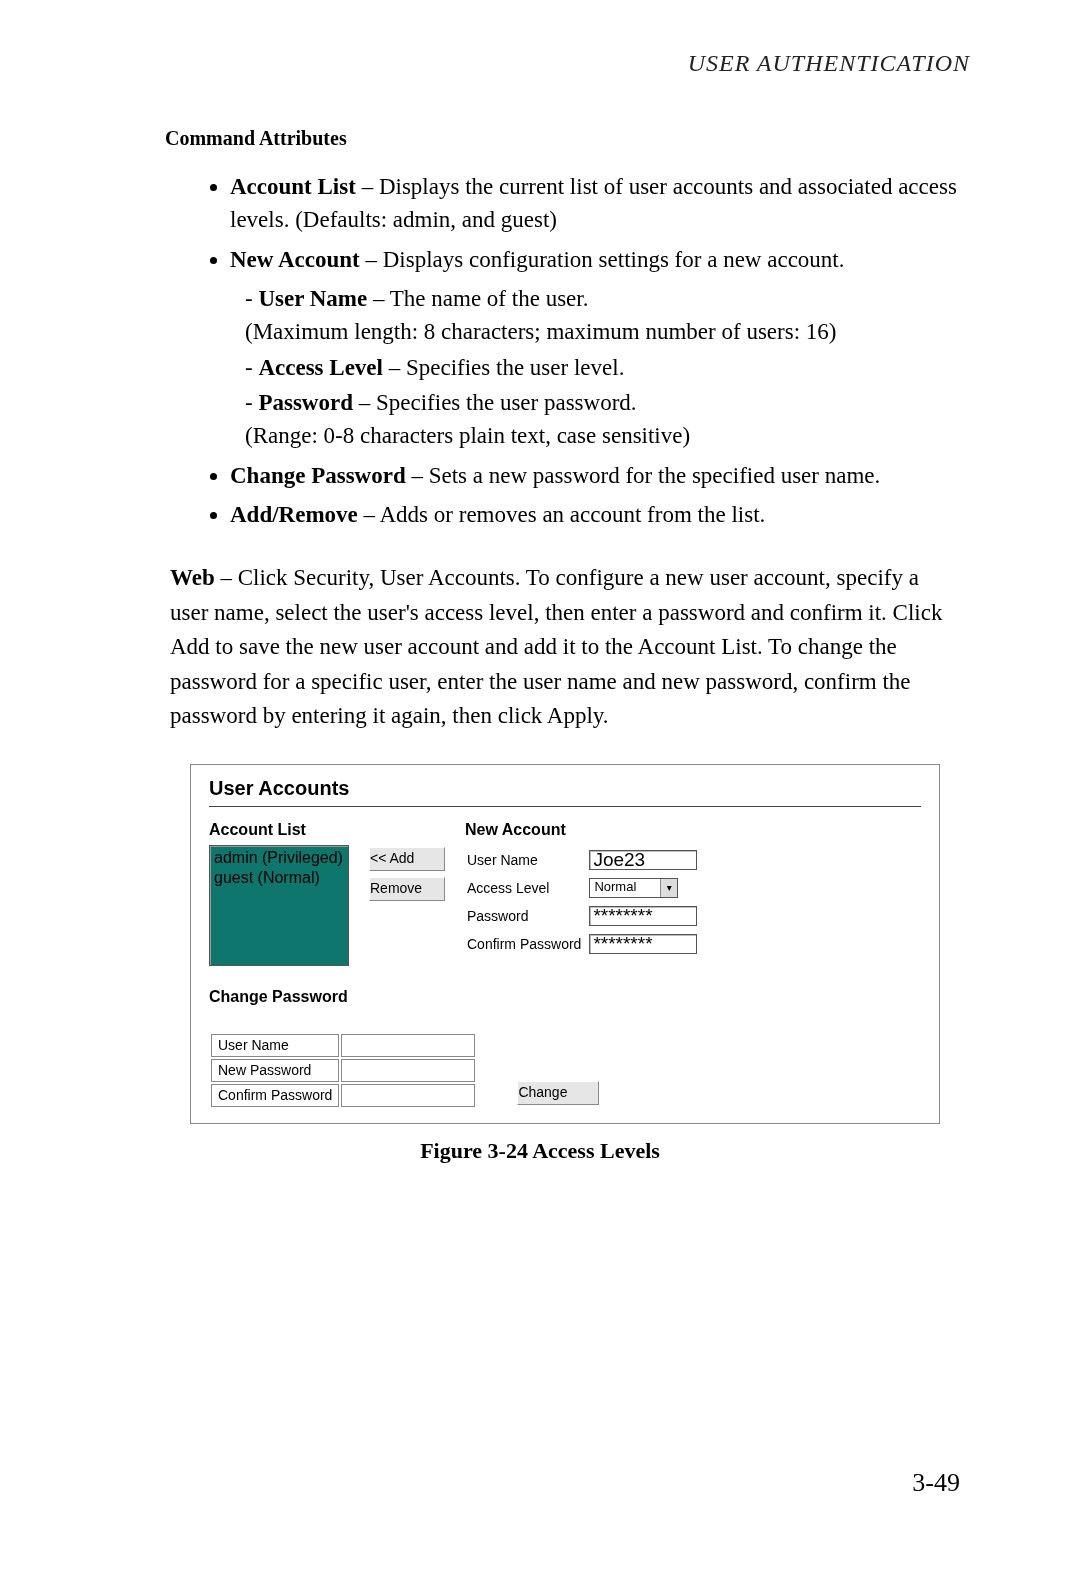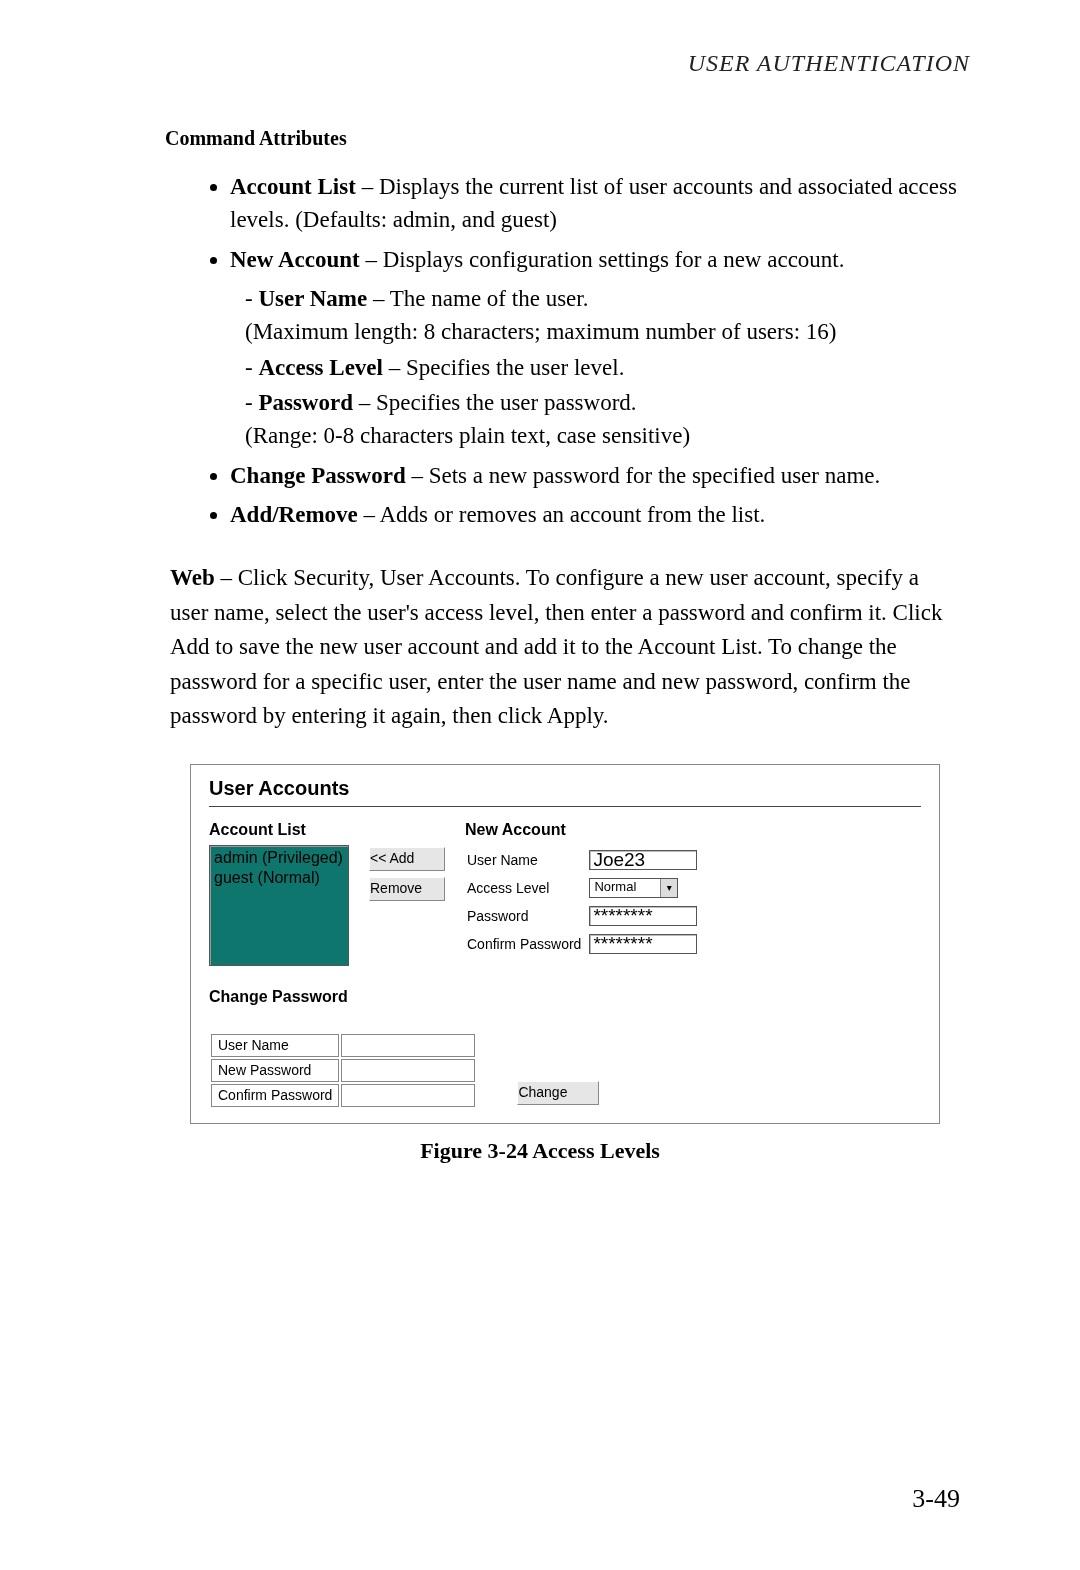--- a/index.html
+++ b/index.html
@@ -181,21 +181,21 @@
   }
 
   .figcap {
     text-align: center;
     font-weight: bold;
     font-size: 22px;
     margin-top: 14px;
   }
   .page-num {
     position: absolute;
-    bottom: 56px;
+    bottom: 72px;
     right: 120px;
     font-size: 26px;
     font-family: Georgia, serif;
   }
 </style>
 </head>
 <body>
 
 <div class="page">
 

